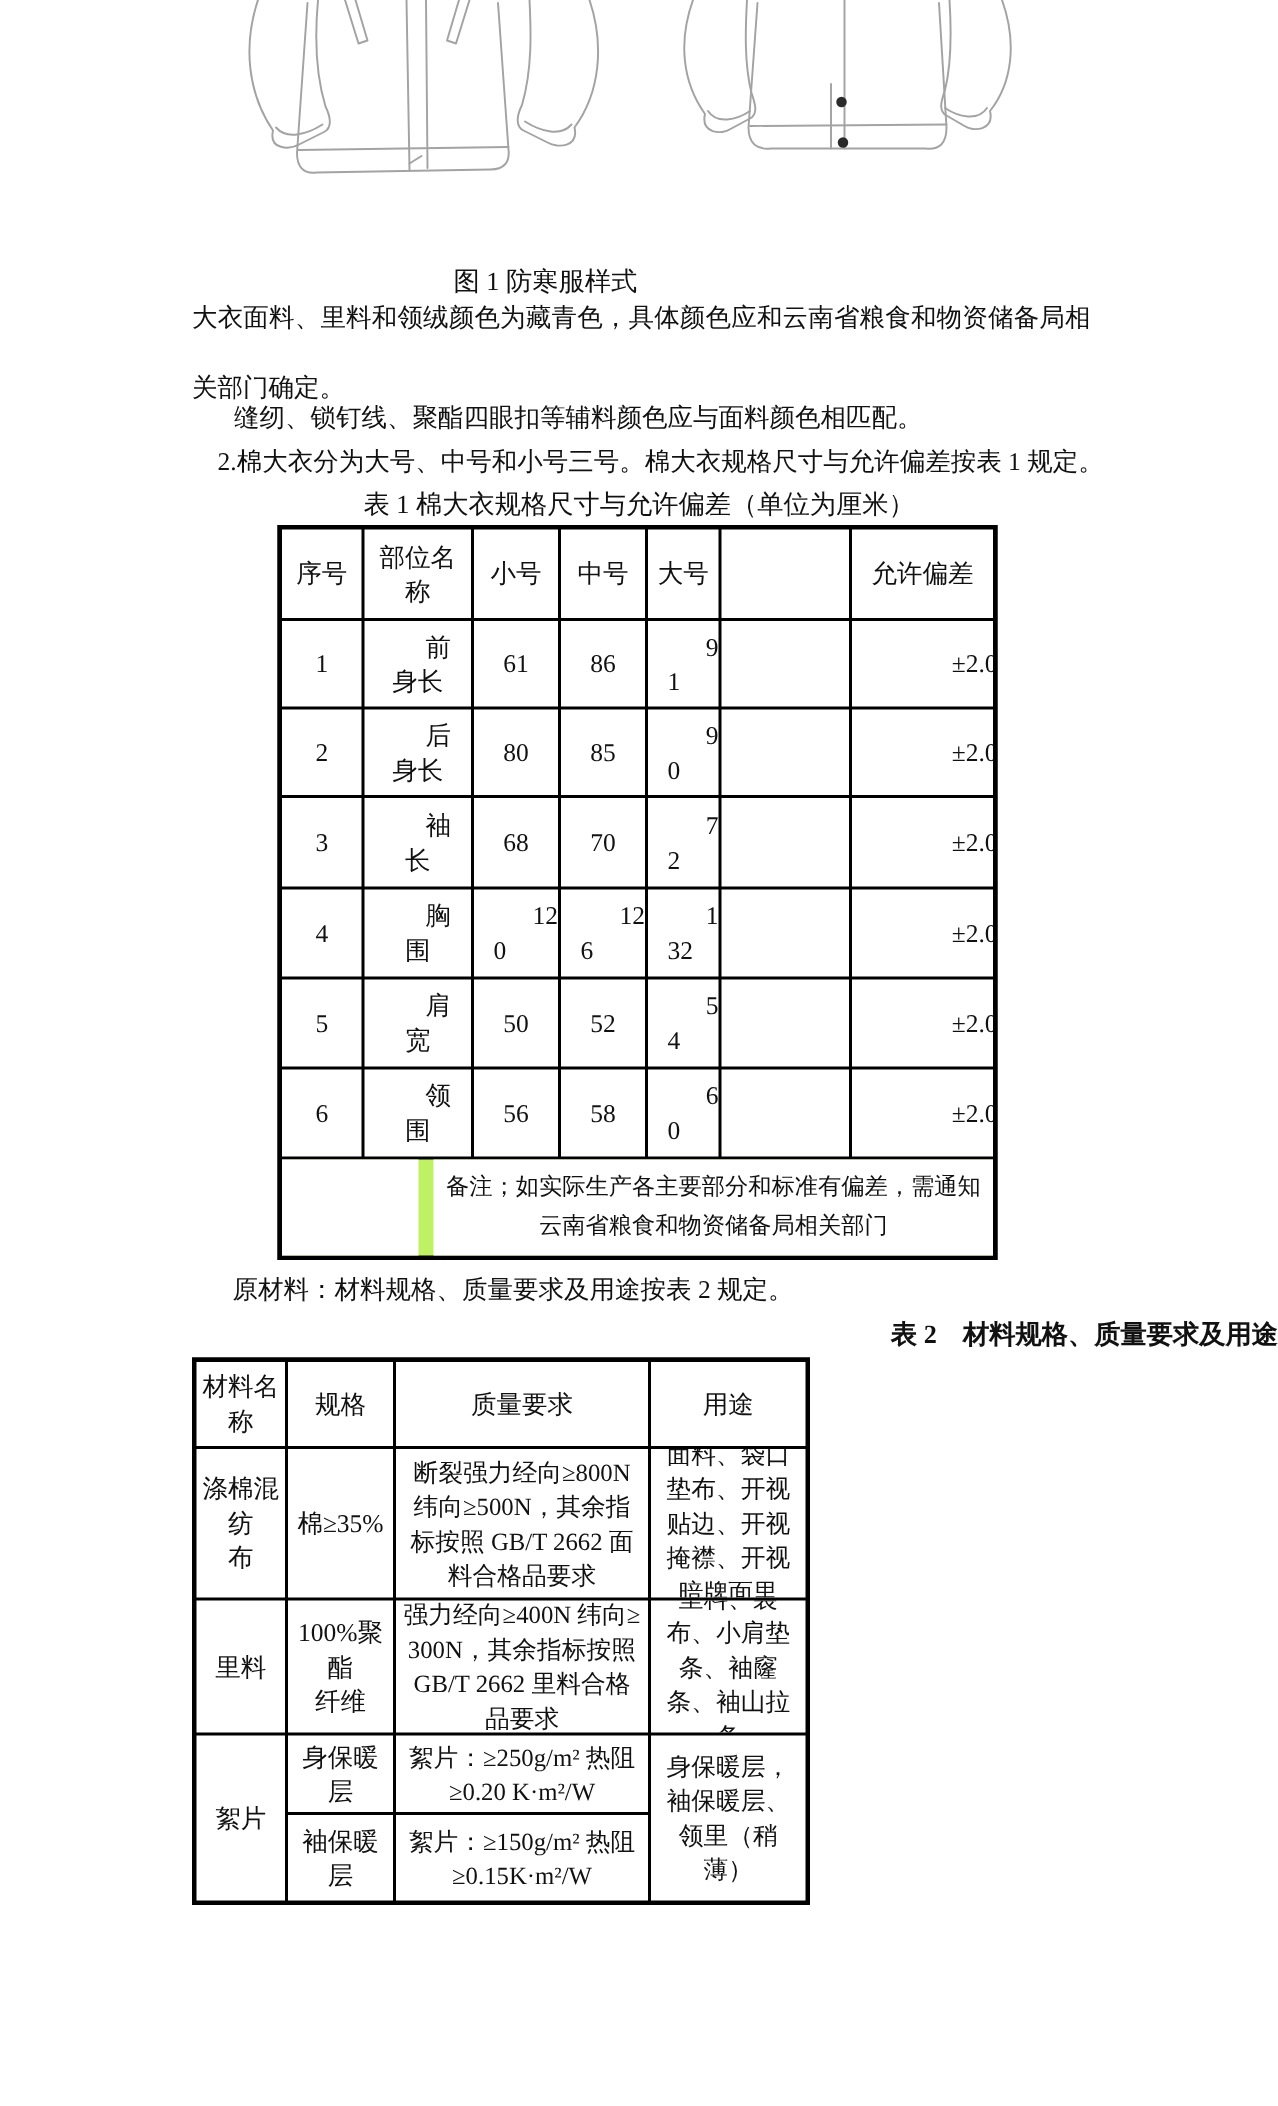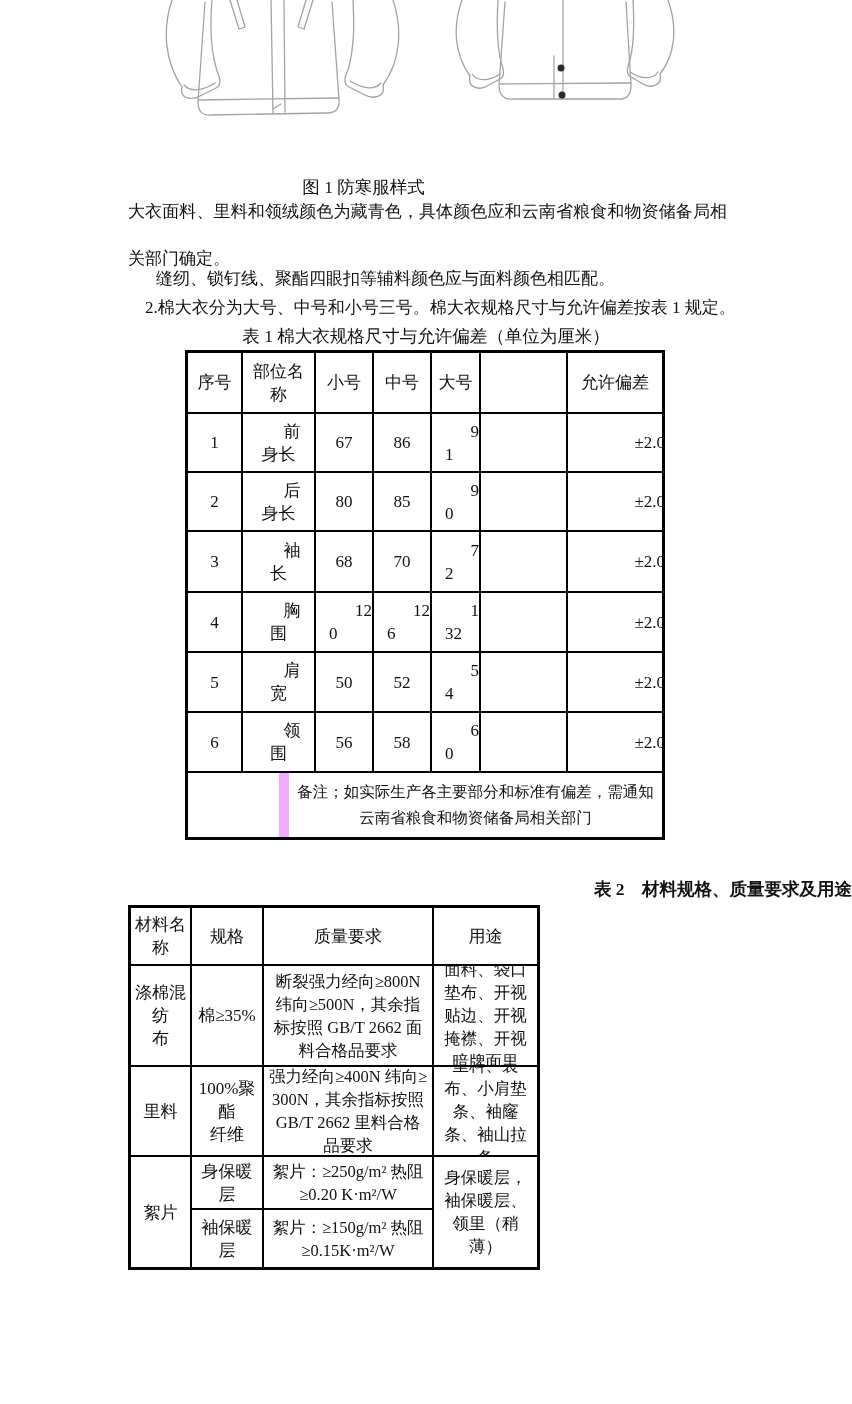--- a/index.html
+++ b/index.html
@@ -29,21 +29,21 @@
   .cell > div{width:100%;text-align:center;}
 
   
   .t1{display:flex;flex-direction:column;gap:2px;}
   .t1-grid{
     display:grid;
     grid-template-columns:53px 71px 56px 56px 47px 85px 1fr;
     grid-template-rows:59px 57px 57px 59px 58px 58px 58px;
     gap:2px;background:#000;border-radius:31px;
   }
-  .t1-note{flex:1;display:grid;grid-template-columns:91px 1fr;gap:10px;background:#f0abfc;}
+  .t1-note{flex:1;display:grid;grid-template-columns:91px 1fr;gap:10px;background:#bef264;}
   .note-cell{font-size:15.5px;line-height:26px;padding:0 8px;}
   .part .pl1{text-indent:1.6em;}
   .num.wrap .nl1{text-align:right;padding-right:11px;}
   .num.wrap .nl2{text-align:left;padding-left:13px;}
   .dev-cell > div{text-indent:0.8em;padding-left:28px;}
 
   
   .t2{
     display:grid;
     grid-template-columns:59px 70px 168px 1fr;
@@ -139,21 +139,21 @@
         </div>
 
       <div class="cell">
           <div>1</div>
         </div>
       <div class="cell part">
         <div class="pl1">前</div>
           <div class="pl2">身长</div>
         </div>
       <div class="cell num">
-        <div class="nl1">67</div>
+        <div class="nl1">61</div>
           <div class="nl2"></div>
         </div>
       <div class="cell num">
         <div class="nl1">86</div>
           <div class="nl2"></div>
         </div>
       <div class="cell num wrap">
         <div class="nl1">9</div>
           <div class="nl2">1</div>
         </div>
@@ -298,20 +298,21 @@
     <div class="t1-note">
       <div class="cell">
           <div></div>
         </div>
       <div class="cell note-cell">
         <div>备注；如实际生产各主要部分和标准有偏差，需通知云南省粮食和物资储备局相关部门</div>
       </div>
     </div>
   </div>
 
+  <div class="abs body-text" style="left:155px;top:849px;">原材料：材料规格、质量要求及用途按表 2 规定。</div>
 
   <div class="abs center title-line bold" style="left:0;top:877px;width:852px;">表 2　材料规格、质量要求及用途</div>
 
   <div class="abs tbl t2" style="left:128px;top:905px;width:412px;height:365px;">
 
     <div class="cell">
       <div>材料名</div>
         <div>称</div>
       </div>
     <div class="cell">

